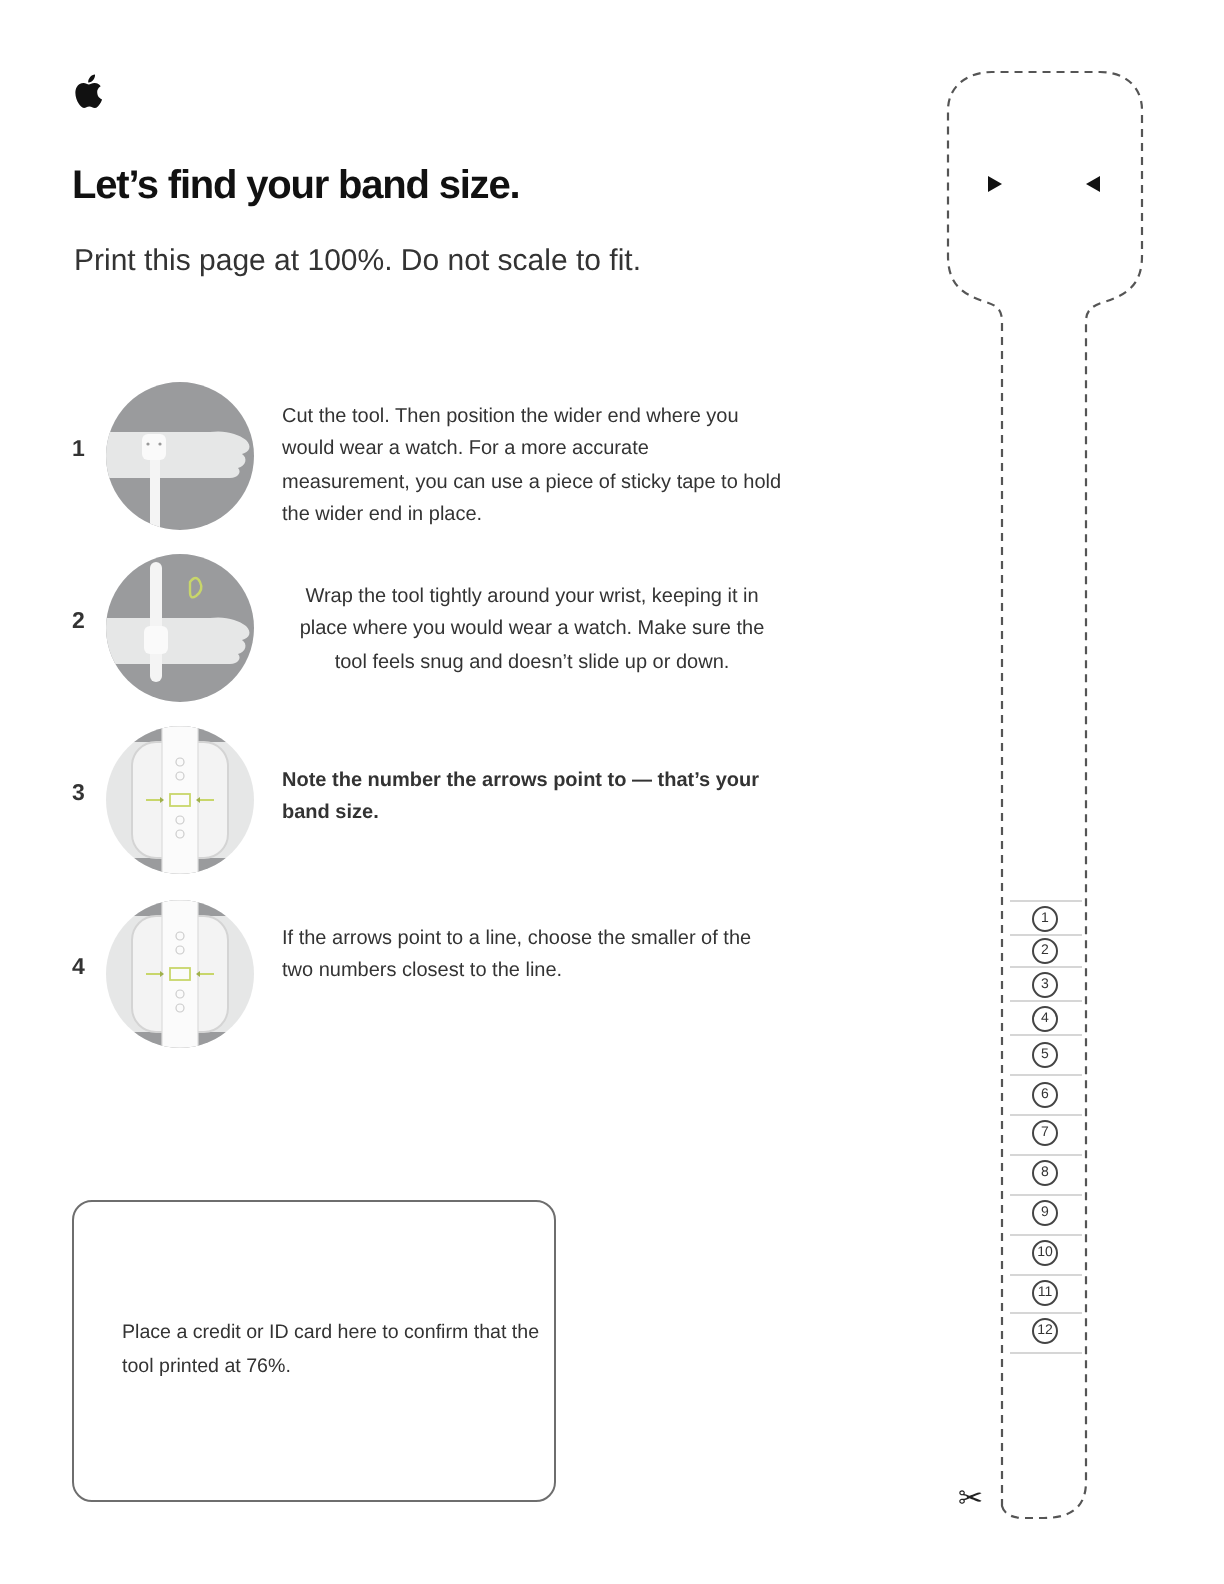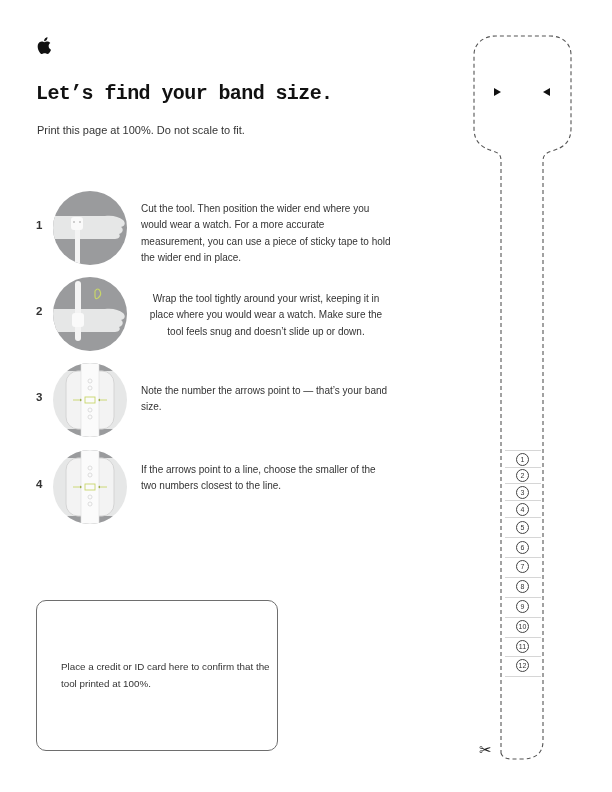--- a/index.html
+++ b/index.html
@@ -2,25 +2,25 @@
 <html><head>
 <meta charset="utf-8">
 <style>
   html, body { margin:0; padding:0; background:#ffffff; }
   body { width:612px; height:792px; position:relative; overflow:hidden;
          font-family:"Liberation Sans", sans-serif; color:#1d1d1f; }
 
   .apple-logo { position:absolute; left:37px; top:37px; width:14px; height:17px; }
 
   .page-title { position:absolute; left:36px; top:82px; margin:0;
-    font-family:Liberation Mono, monospace; font-weight:700; font-size:20px;
+    font-family:Liberation Sans, sans-serif; font-weight:700; font-size:20px;
     letter-spacing:-0.6px; color:#111; white-space:nowrap; }
 
   .intro { position:absolute; left:37px; top:122px; width:360px;
-    font-size:11px; line-height:17px; color:#333; }
+    font-size:15px; line-height:17px; color:#333; }
   .intro p { margin:0; }
 
   .step { position:absolute; left:36px; width:360px; height:76px; }
   .step-number { position:absolute; left:0; top:28px; width:12px;
     font-size:11.5px; font-weight:700; color:#333; }
   .step-illustration { position:absolute; left:17px; top:0; width:74px; height:74px; }
   .step-text { position:absolute; left:105px; width:250px;
     font-size:10px; line-height:16.3px; color:#333; }
 
   .card-box { position:absolute; left:36px; top:600px; width:242px; height:151px;
@@ -108,21 +108,21 @@
       <circle cx="37" cy="25" r="2" fill="none" stroke="#ccc" stroke-width="0.6"></circle>
       <rect x="32" y="34" width="10" height="6" fill="none" stroke="#c8d66a" stroke-width="0.9"></rect>
       <circle cx="37" cy="47" r="2" fill="none" stroke="#ccc" stroke-width="0.6"></circle>
       <circle cx="37" cy="54" r="2" fill="none" stroke="#ccc" stroke-width="0.6"></circle>
       <line x1="20" y1="37" x2="28" y2="37" stroke="#c8d66a" stroke-width="0.9"></line>
       <line x1="46" y1="37" x2="54" y2="37" stroke="#c8d66a" stroke-width="0.9"></line>
       <path d="M27 35.5 L29 37 L27 38.5 Z" fill="#9fb04a"></path>
       <path d="M47 35.5 L45 37 L47 38.5 Z" fill="#9fb04a"></path>
     </g>
   </svg>
-  <div class="step-text" style="top:20px;">Note the number the arrows point to — that’s your band size.</div>
+  <div class="step-text" style="top:20px;font-weight:bold;">Note the number the arrows point to — that’s your band size.</div>
 </div>
 
 <div class="step" style="top:450px;">
   <div class="step-number">4</div>
   <svg class="step-illustration" viewBox="0 0 74 74">
     <defs>
         <clipPath id="c4">
           <circle cx="37" cy="37" r="37"></circle>
         </clipPath>
       </defs>
@@ -140,21 +140,21 @@
       <line x1="20" y1="37" x2="28" y2="37" stroke="#c8d66a" stroke-width="0.9"></line>
       <line x1="46" y1="37" x2="54" y2="37" stroke="#c8d66a" stroke-width="0.9"></line>
       <path d="M27 35.5 L29 37 L27 38.5 Z" fill="#9fb04a"></path>
       <path d="M47 35.5 L45 37 L47 38.5 Z" fill="#9fb04a"></path>
     </g>
   </svg>
   <div class="step-text" style="top:12px;">If the arrows point to a line, choose the smaller of the two numbers closest to the line.</div>
 </div>
 
 <div class="card-box">
-  <div class="card-text">Place a credit or ID card here to confirm that the tool printed at 100%.</div>
+  <div class="card-text">Place a credit or ID card here to confirm that the tool printed at 76%.</div>
 </div>
 
 <svg class="band-tool" viewBox="0 0 106 728">
   <path d="M31 720
            C32 724 36 726 42 726 L52 726
            C66 726 73 720 73 708
            L73 128
            C73 122 76 120 82 118
            C95 114 101 108 101 95
            L101 22

